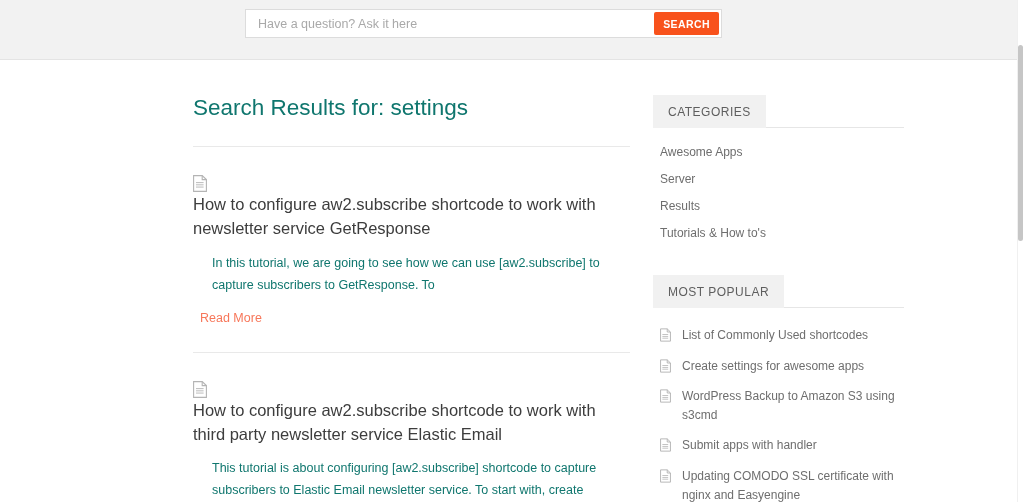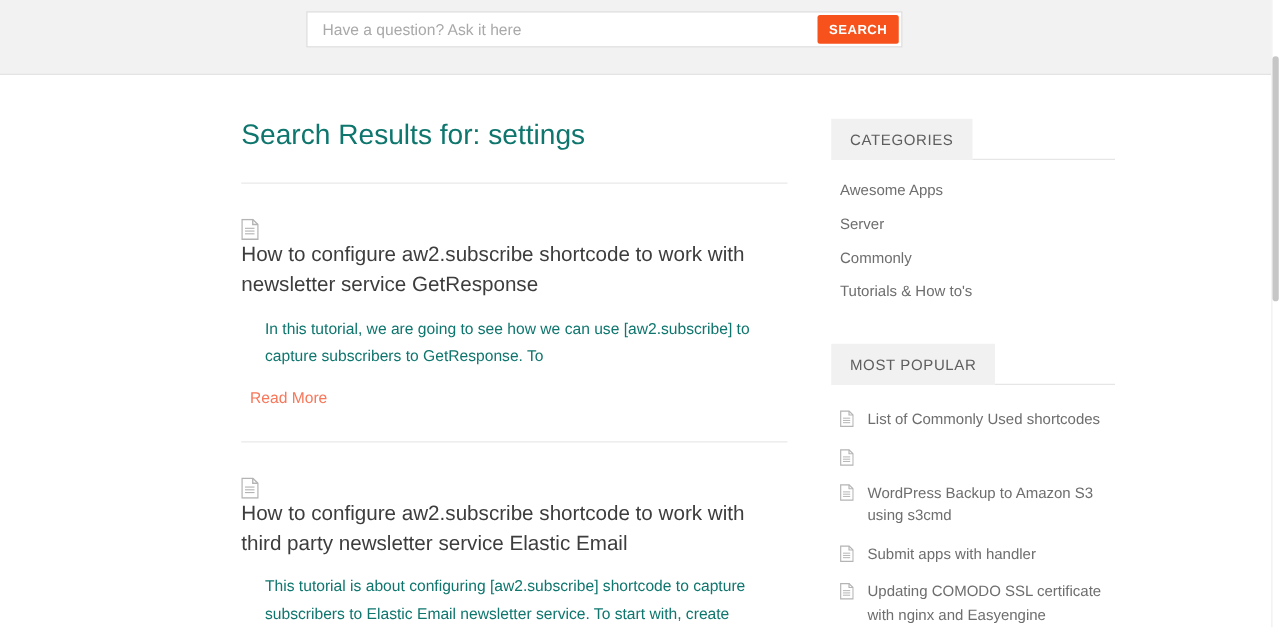--- a/index.html
+++ b/index.html
@@ -149,21 +149,21 @@
     cursor: pointer;
   }
 
   
   .sidebar {
     position: absolute;
     left: 460px;
     top: 0;
     width: 251px;
   }
-  .widget { margin: 12px; }
+  .widget { margin: 0; }
   .widget-head {
     display: flex;
     align-items: flex-end;
     margin-top: 34px;
   }
   .widget-tab {
     background: #f1f1f1;
     color: #5e5e5e;
     font-size: 12px;
     letter-spacing: 0.5px;
@@ -301,21 +301,21 @@
           <div class="widget-rule"></div>
         </div>
         <ul class="cat-list">
           <li class="cat-item">
             <a class="cat-link" href="#">Awesome Apps</a>
           </li>
           <li class="cat-item">
             <a class="cat-link" href="#">Server</a>
           </li>
           <li class="cat-item">
-            <a class="cat-link" href="#">Commonly</a>
+            <a class="cat-link" href="#">Results</a>
           </li>
           <li class="cat-item">
             <a class="cat-link" href="#">Tutorials &amp; How to's</a>
           </li>
         </ul>
       </div>
 
       <div class="widget">
         <div class="widget-head">
           <div class="widget-tab">MOST POPULAR</div>
@@ -333,20 +333,21 @@
             <a class="pop-link" href="#">List of Commonly Used shortcodes</a>
           </li>
           <li class="pop-item">
             <svg class="pop-icon" viewBox="0 0 14 17">
               <path d="M0.7 0.7 H9.2 L13.3 4.7 V16.3 H0.7 Z" fill="#ffffff" stroke="#b4b4b4" stroke-width="1.2"></path>
               <path d="M9.2 0.7 V4.7 H13.3" fill="none" stroke="#b4b4b4" stroke-width="1.2"></path>
               <rect x="3" y="7.4" width="7.4" height="1" fill="#b4b4b4"></rect>
               <rect x="3" y="9.7" width="7.4" height="1" fill="#b4b4b4"></rect>
               <rect x="3" y="12" width="7.4" height="1" fill="#b4b4b4"></rect>
             </svg>
+            <a class="pop-link" href="#">Create settings for awesome apps</a>
           </li>
           <li class="pop-item">
             <svg class="pop-icon" viewBox="0 0 14 17">
               <path d="M0.7 0.7 H9.2 L13.3 4.7 V16.3 H0.7 Z" fill="#ffffff" stroke="#b4b4b4" stroke-width="1.2"></path>
               <path d="M9.2 0.7 V4.7 H13.3" fill="none" stroke="#b4b4b4" stroke-width="1.2"></path>
               <rect x="3" y="7.4" width="7.4" height="1" fill="#b4b4b4"></rect>
               <rect x="3" y="9.7" width="7.4" height="1" fill="#b4b4b4"></rect>
               <rect x="3" y="12" width="7.4" height="1" fill="#b4b4b4"></rect>
             </svg>
             <a class="pop-link" href="#">WordPress Backup to Amazon S3 using s3cmd</a>

